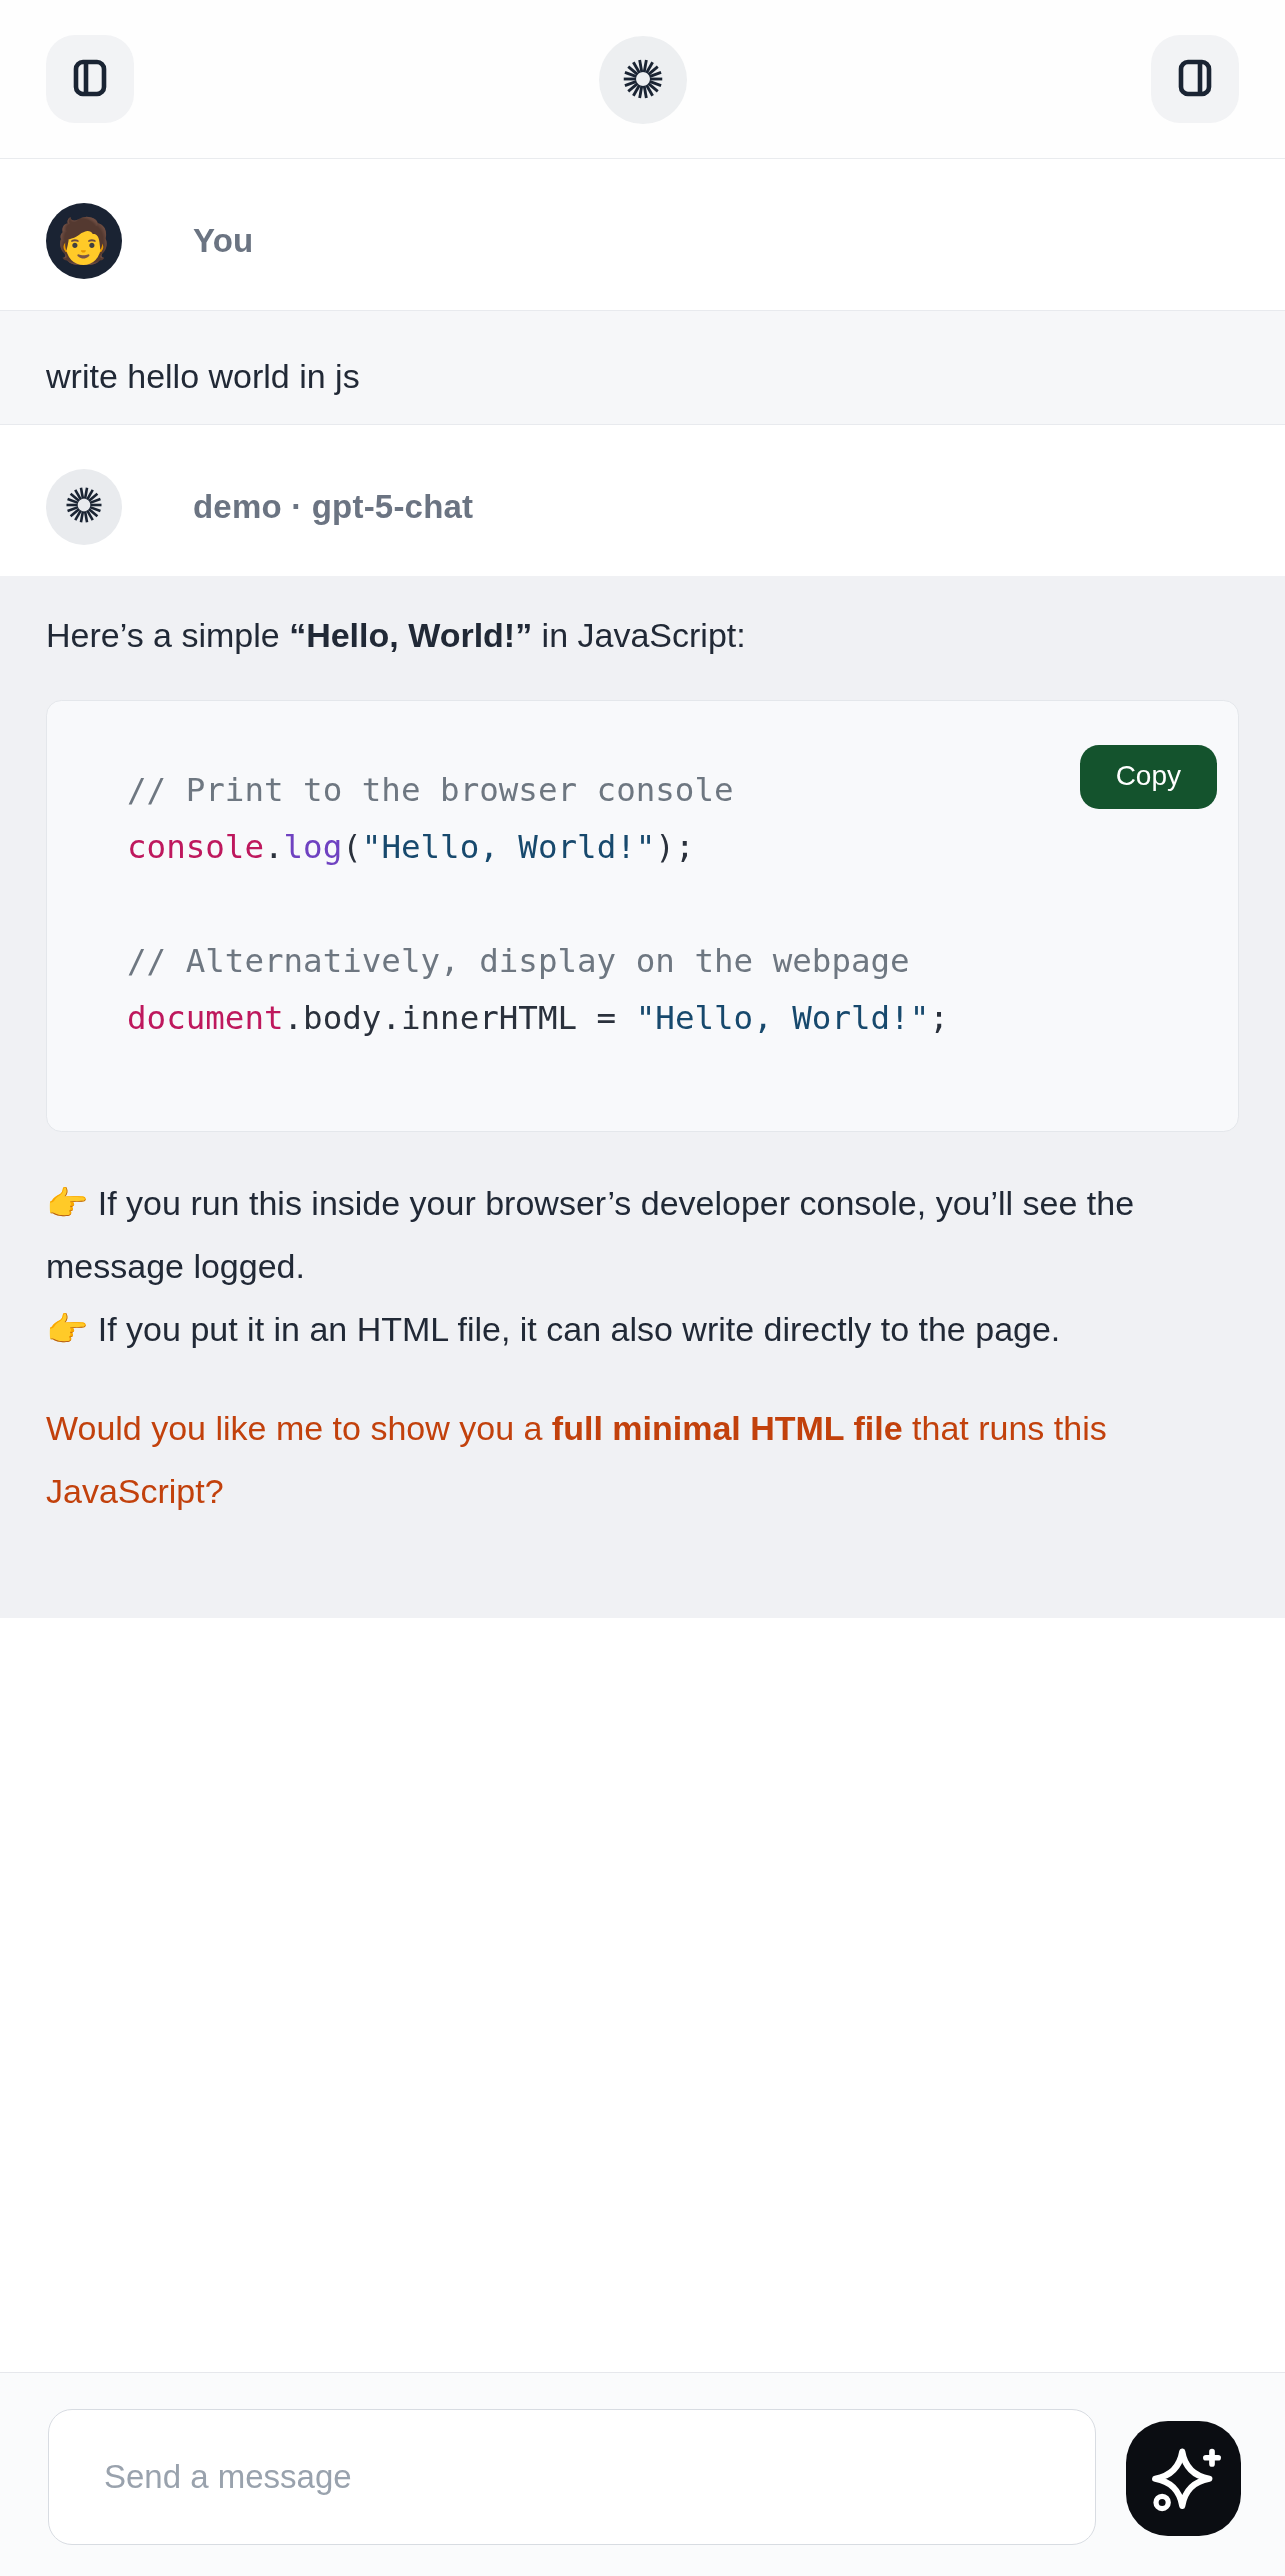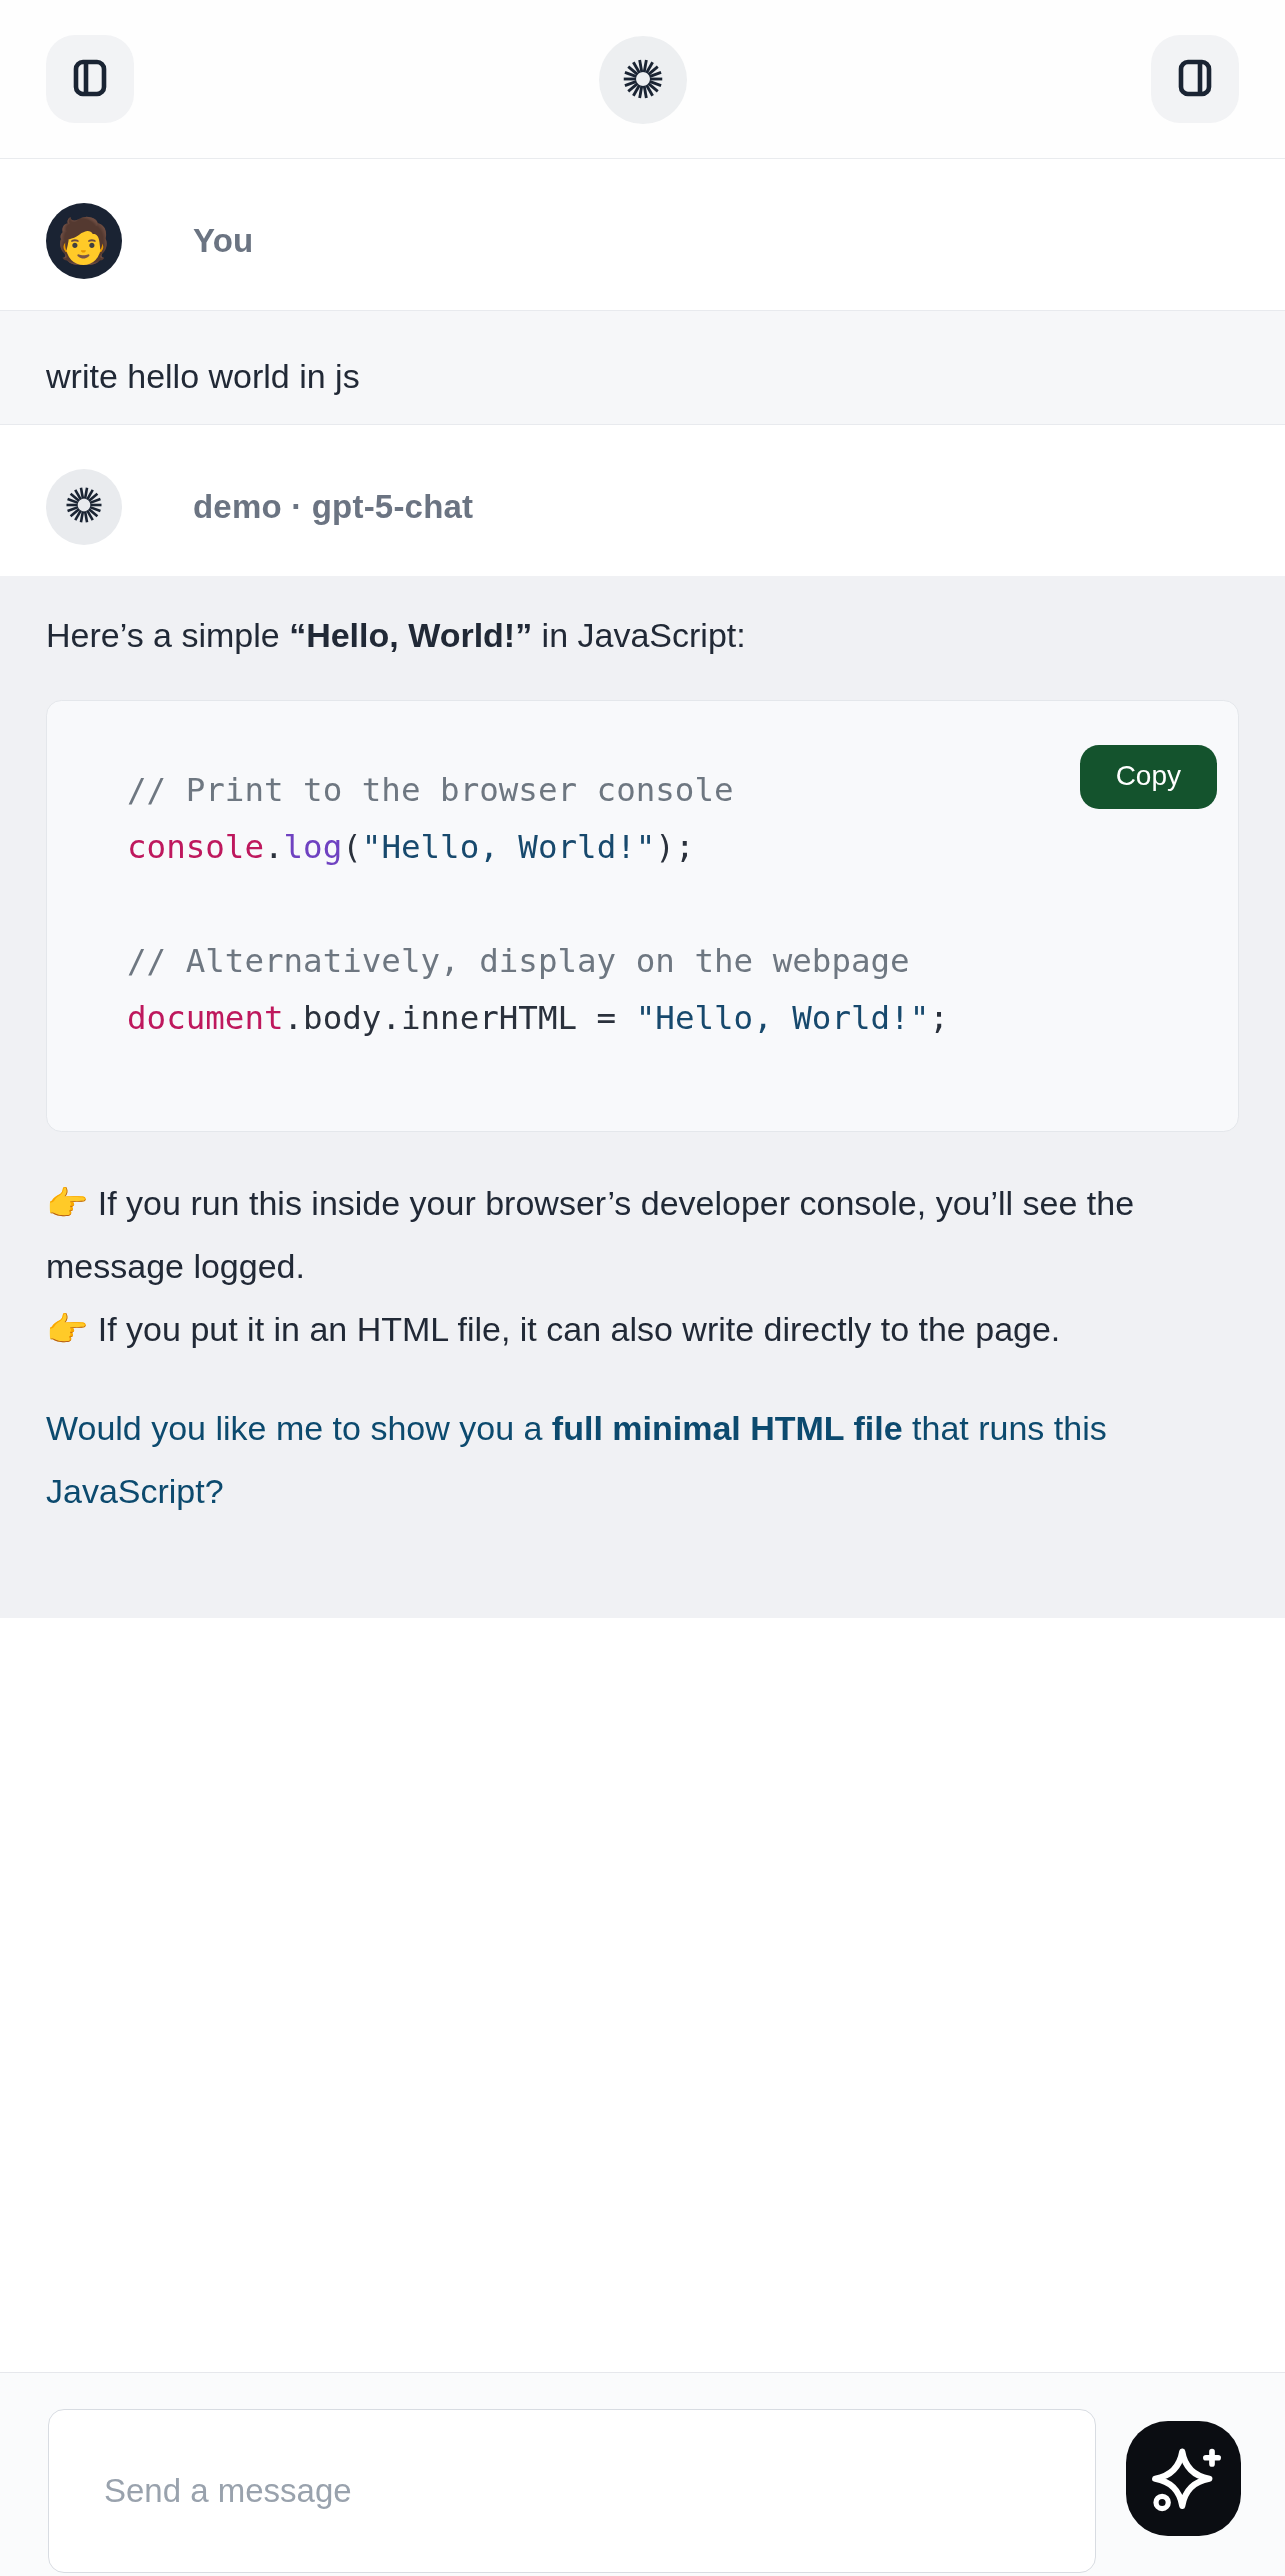--- a/index.html
+++ b/index.html
@@ -88,33 +88,33 @@
     white-space:pre;
   }
   .tok-comment{color:#6e7781;}
   .tok-red{color:#be185d;text-align:right;}
   .tok-purple{color:#6f42c1;}
   .tok-string{color:#17496d;}
   .tok-plain{color:#2a313c;}
   
   .tips{margin-top:40px;}
   .tip{font-size:34px;line-height:63px;color:#212936;}
-  .question{margin-top:36px;font-size:34px;line-height:63px;color:#0c4a6e;}
+  .question{margin-top:36px;font-size:34px;line-height:63px;color:#c2410c;}
   
   .composer{
     position:absolute;left:0;right:0;bottom:0;
     height:203px;
     background:#fafbfc;
     border-top:1.9px solid #e6e8ec;
     box-sizing:content-box;
   }
   .composer-input{
     position:absolute;left:48px;top:36px;
-    width:1048px;height:164px;
-    border:1.9px solid #d8dce2;border-radius:16px;
+    width:1048px;height:136px;
+    border:1.9px solid #d8dce2;border-radius:24px;
     background:#ffffff;
     box-sizing:border-box;
     font-family:"Liberation Sans", sans-serif;
     font-size:33px;color:#212936;
     padding:0 38px 0 55px;
     outline:none;
   }
   .composer-input::placeholder{color:#99a2ad;}
   .send-btn{
     position:absolute;right:44px;top:48px;

